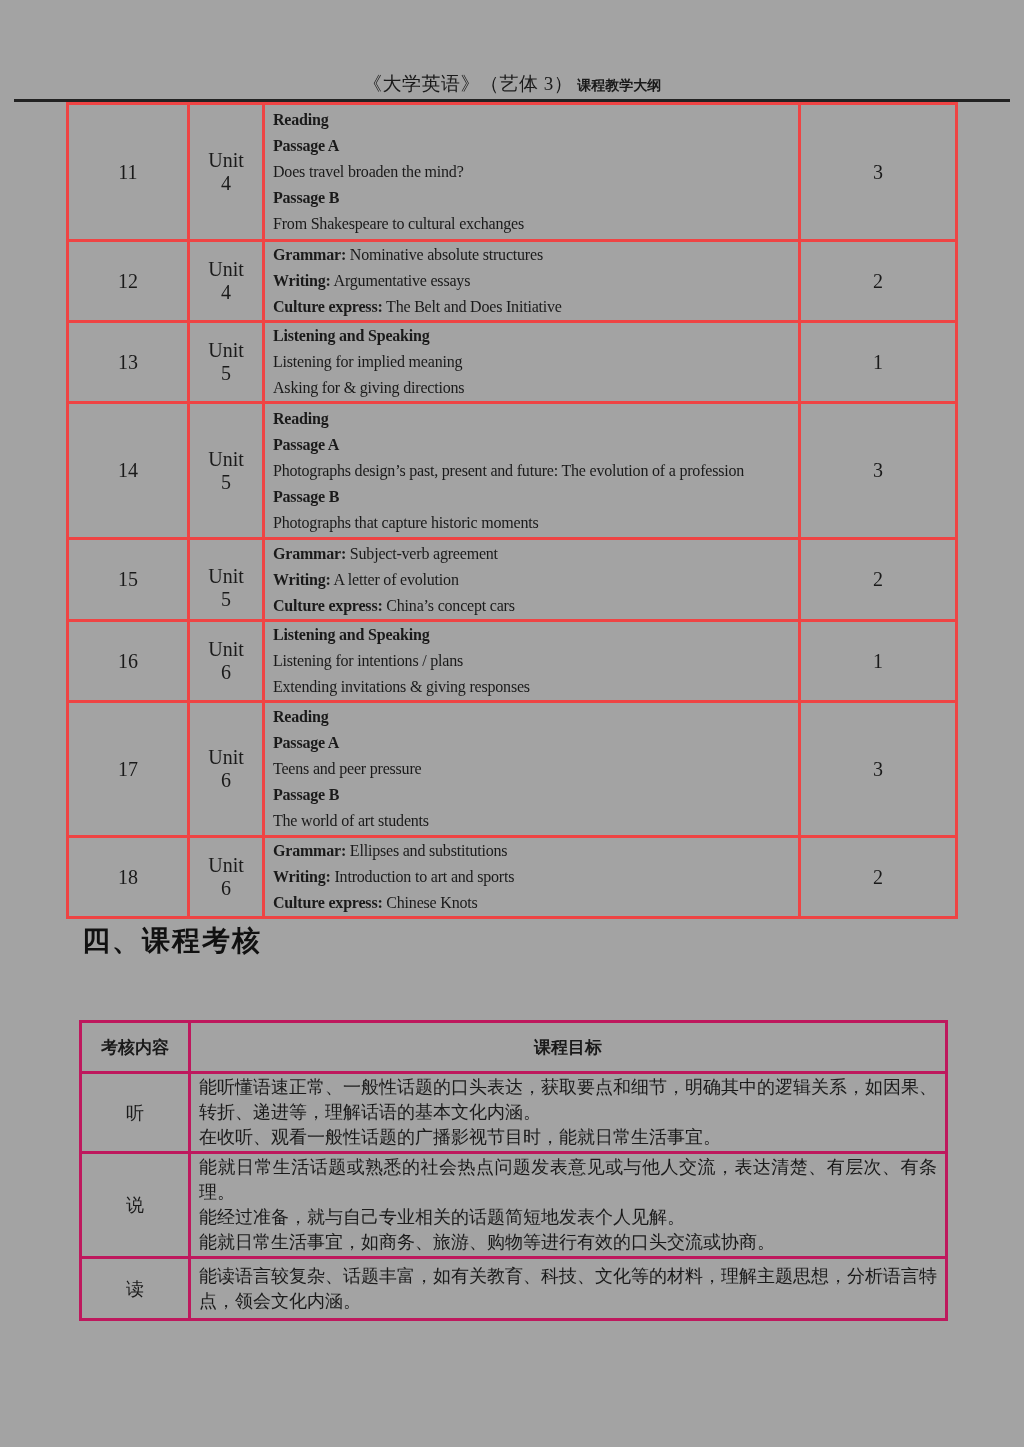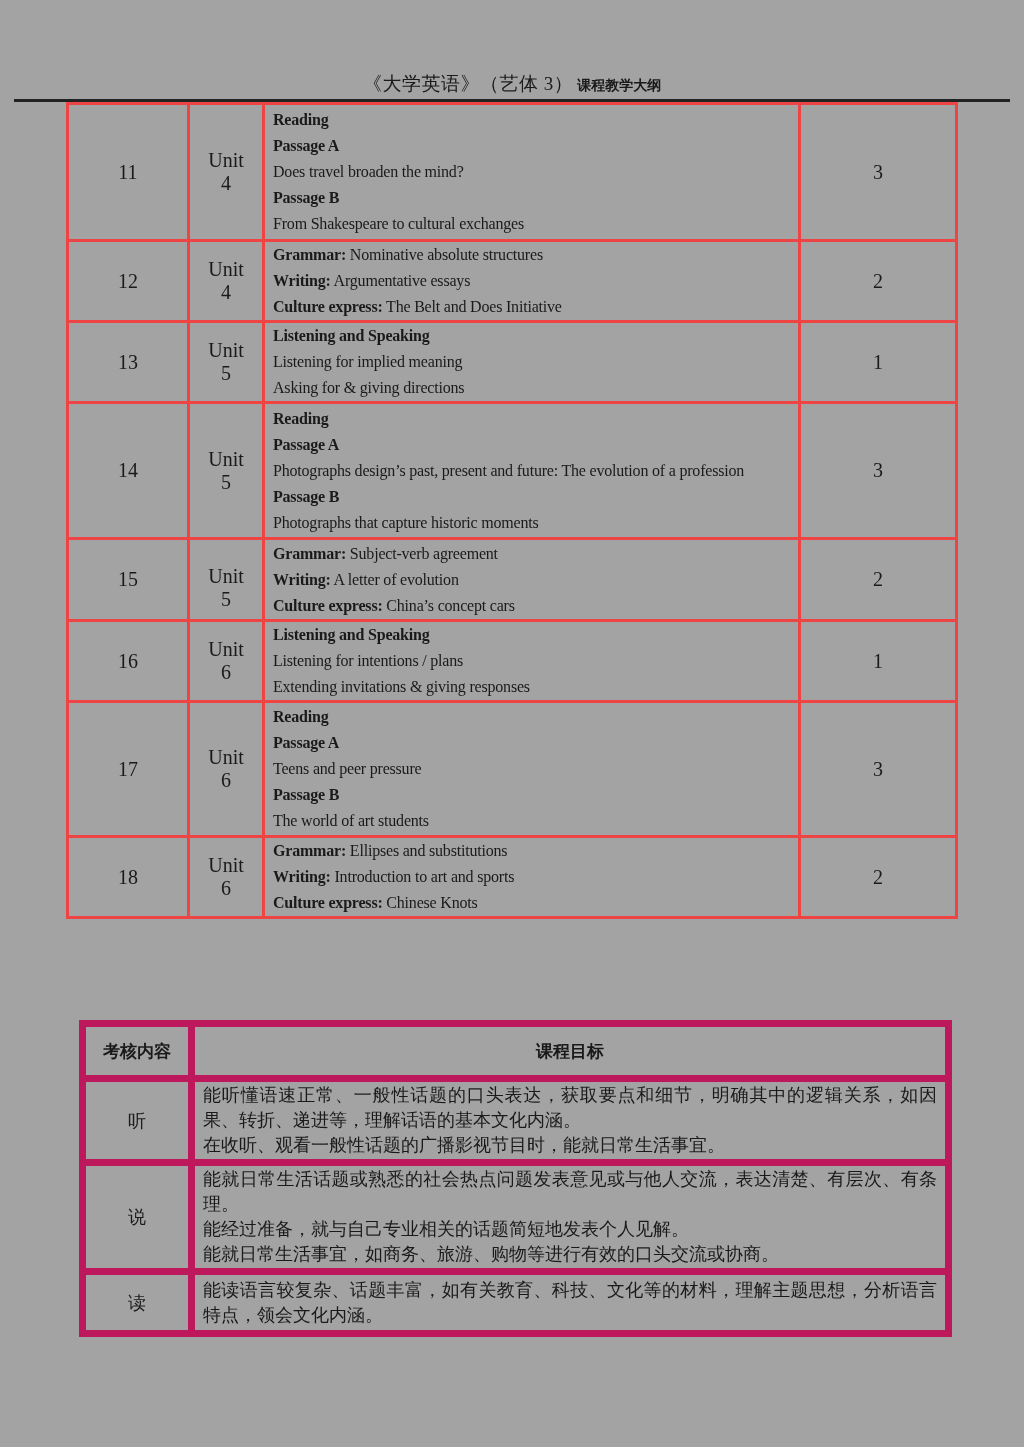--- a/index.html
+++ b/index.html
@@ -42,21 +42,21 @@
     position:absolute; top:972px; left:38px; margin:0;
     font-family:"Liberation Serif", serif; font-weight:normal; font-style:italic;
     font-size:26px; letter-spacing:3px; color:#1a1a1a; white-space:nowrap;
   }
 
   
   table.assessment {
     position:absolute; top:1020px; left:79px; width:866px;
     border-collapse:collapse; table-layout:fixed;
   }
-  table.assessment th, table.assessment td { border:7px solid #be185d; }
+  table.assessment th, table.assessment td { border:3px solid #be185d; }
   table.assessment th {
     height:48px; text-align:center; vertical-align:middle;
     font-family:"Liberation Sans", sans-serif; font-weight:bold; font-size:17px; padding:0;
   }
   .skill-cell { text-align:center; vertical-align:middle; font-size:18px; padding:0; }
   .objectives-cell { padding:1px 8px; vertical-align:middle; font-size:18px; line-height:25px; overflow:hidden;margin-left:48px; }
   .objective-paragraph { text-align:justify; }
 
   
   .page-footer {
@@ -164,20 +164,21 @@
           <td class="content-cell">
             <div class="cline"><b>Grammar:</b><span> Ellipses and substitutions</span></div>
             <div class="cline"><b>Writing:</b><span> Introduction to art and sports</span></div>
             <div class="cline"><b>Culture express:</b><span> Chinese Knots</span></div>
           </td>
           <td class="hours-cell">2</td>
         </tr>
       </tbody>
   </table>
 
+  <h2 class="section-heading">四、课程考核</h2>
 
   <table class="assessment">
     <colgroup>
       <col style="width:109px">
         <col style="width:757px">
     </colgroup>
     <thead>
       <tr>
         <th>考核内容</th>
         <th>课程目标</th>

